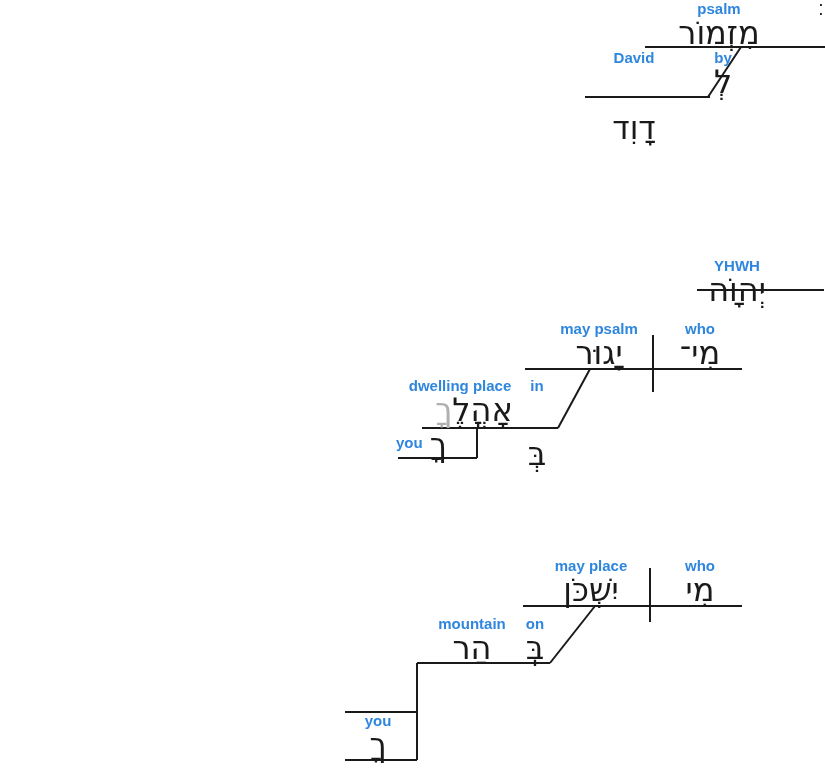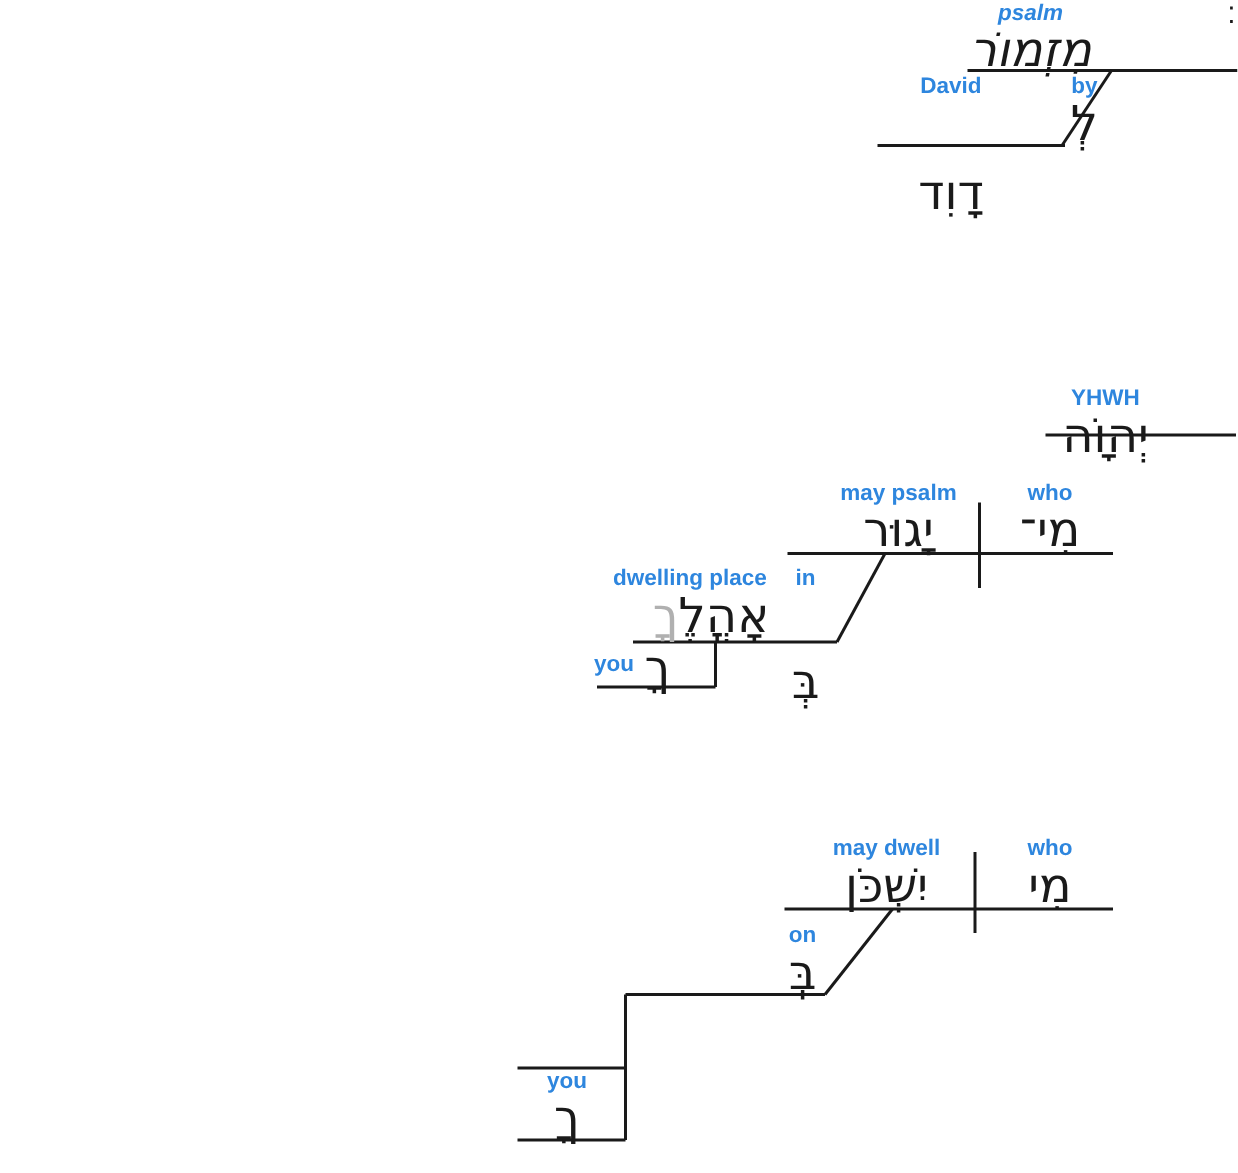--- a/index.html
+++ b/index.html
@@ -28,21 +28,21 @@
     color:var(--ink);white-space:nowrap;direction:rtl;unicode-bidi:isolate;
   }
   .heb .suffix{color:var(--suffix);}
   .sof{
     position:absolute;left:818px;top:-2px;width:12px;
     font-family:"DejaVu Sans",sans-serif;font-size:20px;line-height:20px;
     color:var(--ink);
   }
 
   
-  #u-psalm{left:637px;top:0;width:100px;font-style:italic;}
+  #u-psalm{left:669px;top:0;width:100px;}
   #u-david{left:602px;top:49px;width:64px;gap:46px;}
   #u-by{left:701px;top:49px;width:44px;}
 
   
   #u-yhwh{left:687px;top:241px;width:100px;margin-top:16px;}
   #u-may-dwell{left:546px;top:320px;width:106px;}
   #u-who-1{left:658px;top:320px;width:84px;}
   #u-dwelling-place{left:392px;top:377px;width:136px;}
   #u-dwelling-place .heb{transform:translateX(14px);text-align:right;}
   #u-in{left:511px;top:377px;width:52px;gap:44px;}
@@ -119,26 +119,30 @@
   <div class="unit" id="u-in">
     <div class="gloss">in</div>
     <div class="heb">בְּ</div>
   </div>
   <div class="unit row" id="u-you-1">
     <div class="gloss">you</div>
     <div class="heb">ךָ</div>
   </div>
 
   <div class="unit" id="u-may-stay">
-    <div class="gloss">may dwell</div>
+    <div class="gloss">may place</div>
     <div class="heb">יִשְׁכֹּן</div>
   </div>
   <div class="unit" id="u-who-2">
     <div class="gloss">who</div>
     <div class="heb">מִי</div>
+  </div>
+  <div class="unit" id="u-mountain">
+    <div class="gloss">mountain</div>
+    <div class="heb">הַר</div>
   </div>
   <div class="unit" id="u-on">
     <div class="gloss">on</div>
     <div class="heb">בְּ</div>
   </div>
   <div class="unit" id="u-you-2">
     <div class="gloss">you</div>
     <div class="heb">ךָ</div>
   </div>
 

